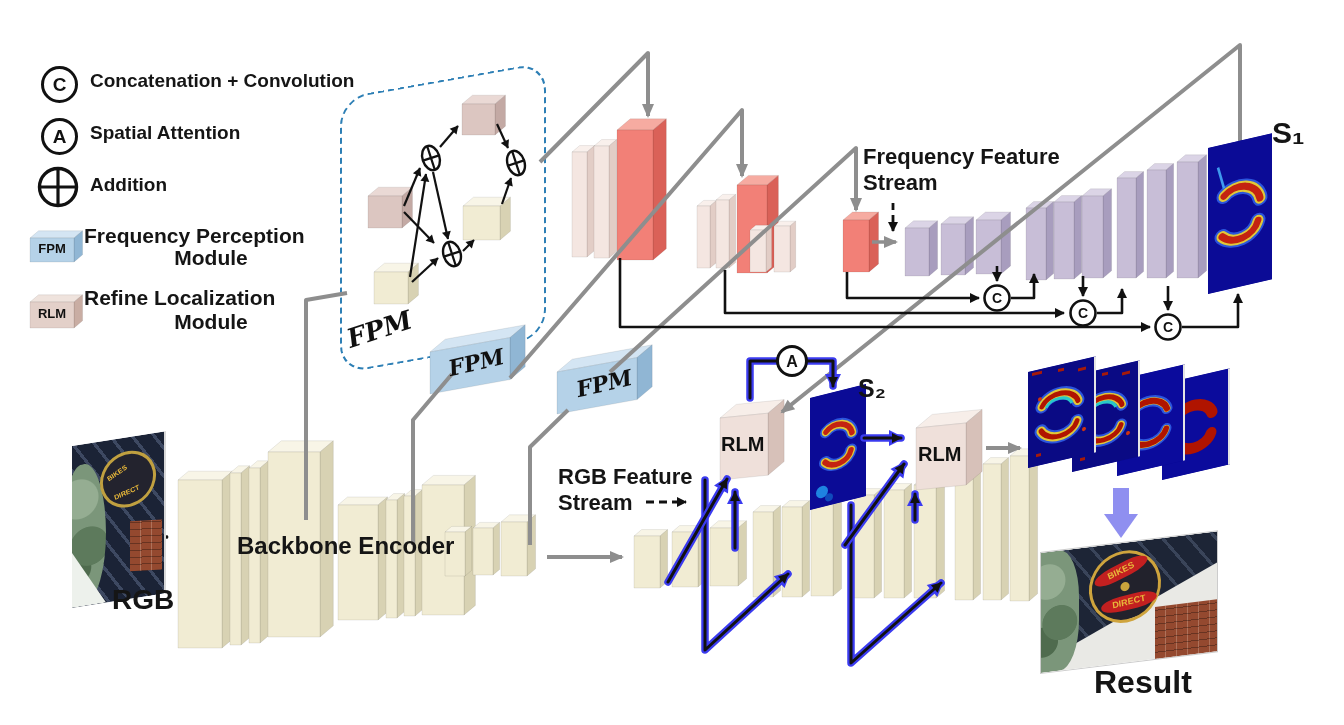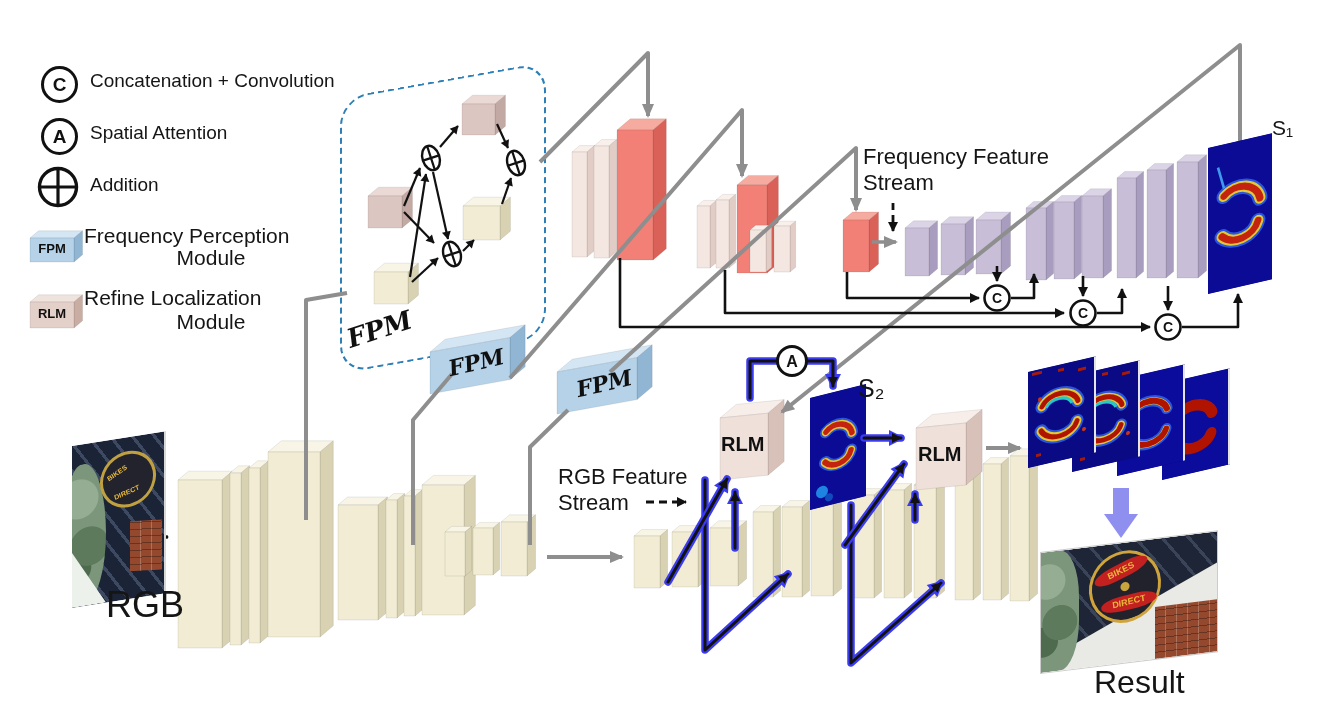--- a/index.html
+++ b/index.html
@@ -1,19 +1,19 @@
 <!DOCTYPE html>
 <html><head>
 <meta charset="utf-8">
 <style>
   html,body{margin:0;padding:0;background:#fff;}
   #stage{position:relative;width:1344px;height:725px;background:#fff;overflow:hidden;
          font-family:"Liberation Sans", sans-serif;color:#111;}
   .abs{position:absolute;}
-  .lbl{position:absolute;font-weight:normal;color:#151515;white-space:nowrap;z-index:8;}
+  .lbl{position:absolute;font-weight:bold;color:#151515;white-space:nowrap;z-index:8;}
   .lgc{position:absolute;width:31px;height:31px;border:3.5px solid #111;border-radius:50%;
        display:flex;align-items:center;justify-content:center;font-weight:bold;font-size:19px;z-index:8;background:#fff;}
   svg.layer{position:absolute;left:0;top:0;z-index:5;}
   #blocks{z-index:2;} #wiresB{z-index:7;}
   #fpmbox{position:absolute;left:340px;top:98px;width:202px;height:272px;border:2.5px dashed #2d7fb5;
           border-radius:28px;transform:skewY(-10deg);transform-origin:0 0;z-index:1;}
   .modlbl{position:absolute;z-index:6;font-weight:bold;color:#101010;}
   .serif-it{font-family:"DejaVu Serif", serif;font-style:italic;}
   .heat{position:absolute;overflow:hidden;z-index:6;transform-origin:0 0;background:#0b0b96;}
   .photo{position:absolute;overflow:hidden;z-index:6;transform-origin:0 0;}
@@ -334,22 +334,23 @@
   <div class="modlbl serif-it" style="left:346px;top:314px;font-size:26px;transform:rotate(-18deg);">FPM</div>
   <div class="modlbl serif-it" style="left:448px;top:349px;font-size:22px;transform:rotate(-13deg);">FPM</div>
   <div class="modlbl serif-it" style="left:576px;top:370px;font-size:22px;transform:rotate(-13deg);">FPM</div>
   <div class="modlbl" style="left:721px;top:433px;font-size:20px;">RLM</div>
   <div class="modlbl" style="left:918px;top:443px;font-size:20px;">RLM</div>
 
   <div class="lbl" style="left:863px;top:144px;font-size:22px;text-align:right;">Frequency Feature</div>
   <div class="lbl" style="left:863px;top:170px;font-size:22px;">Stream</div>
   <div class="lbl" style="left:558px;top:464px;font-size:22px;">RGB Feature</div>
   <div class="lbl" style="left:558px;top:490px;font-size:22px;">Stream</div>
-  <div class="lbl" style="left:106px;top:584px;font-size:36px;">RGB</div>
-  <div class="lbl" style="left:1272px;top:116px;font-size:21px;">S₁</div>
+  <div class="lbl" style="left:237px;top:532px;font-size:24px;">Backbone Encoder</div>
+  <div class="lbl" style="left:112px;top:584px;font-size:28px;">RGB</div>
+  <div class="lbl" style="left:1272px;top:116px;font-size:30px;">S₁</div>
   <div class="lbl" style="left:858px;top:374px;font-size:25px;">S₂</div>
   <div class="lbl" style="left:1094px;top:664px;font-size:32px;">Result</div>
 
   <div class="heat" style="left:1208px;top:148px;width:64px;height:146px;transform:skewY(-13deg);">
     <svg width="64" height="146" viewBox="0 0 64 146">
       <rect width="64" height="146" fill="#0b0b96"></rect>
       <path d="M16,52 A21,19 0 0 1 52,62" stroke="#2b55dd" stroke-width="15" fill="none" stroke-linecap="round"></path>
       <path d="M14,92 A21,19 0 0 0 50,84" stroke="#2b55dd" stroke-width="15" fill="none" stroke-linecap="round"></path>
       <path d="M16,52 A21,19 0 0 1 52,62" stroke="#e0c838" stroke-width="11" fill="none" stroke-linecap="round"></path>
       <path d="M14,92 A21,19 0 0 0 50,84" stroke="#e0c838" stroke-width="11" fill="none" stroke-linecap="round"></path>

